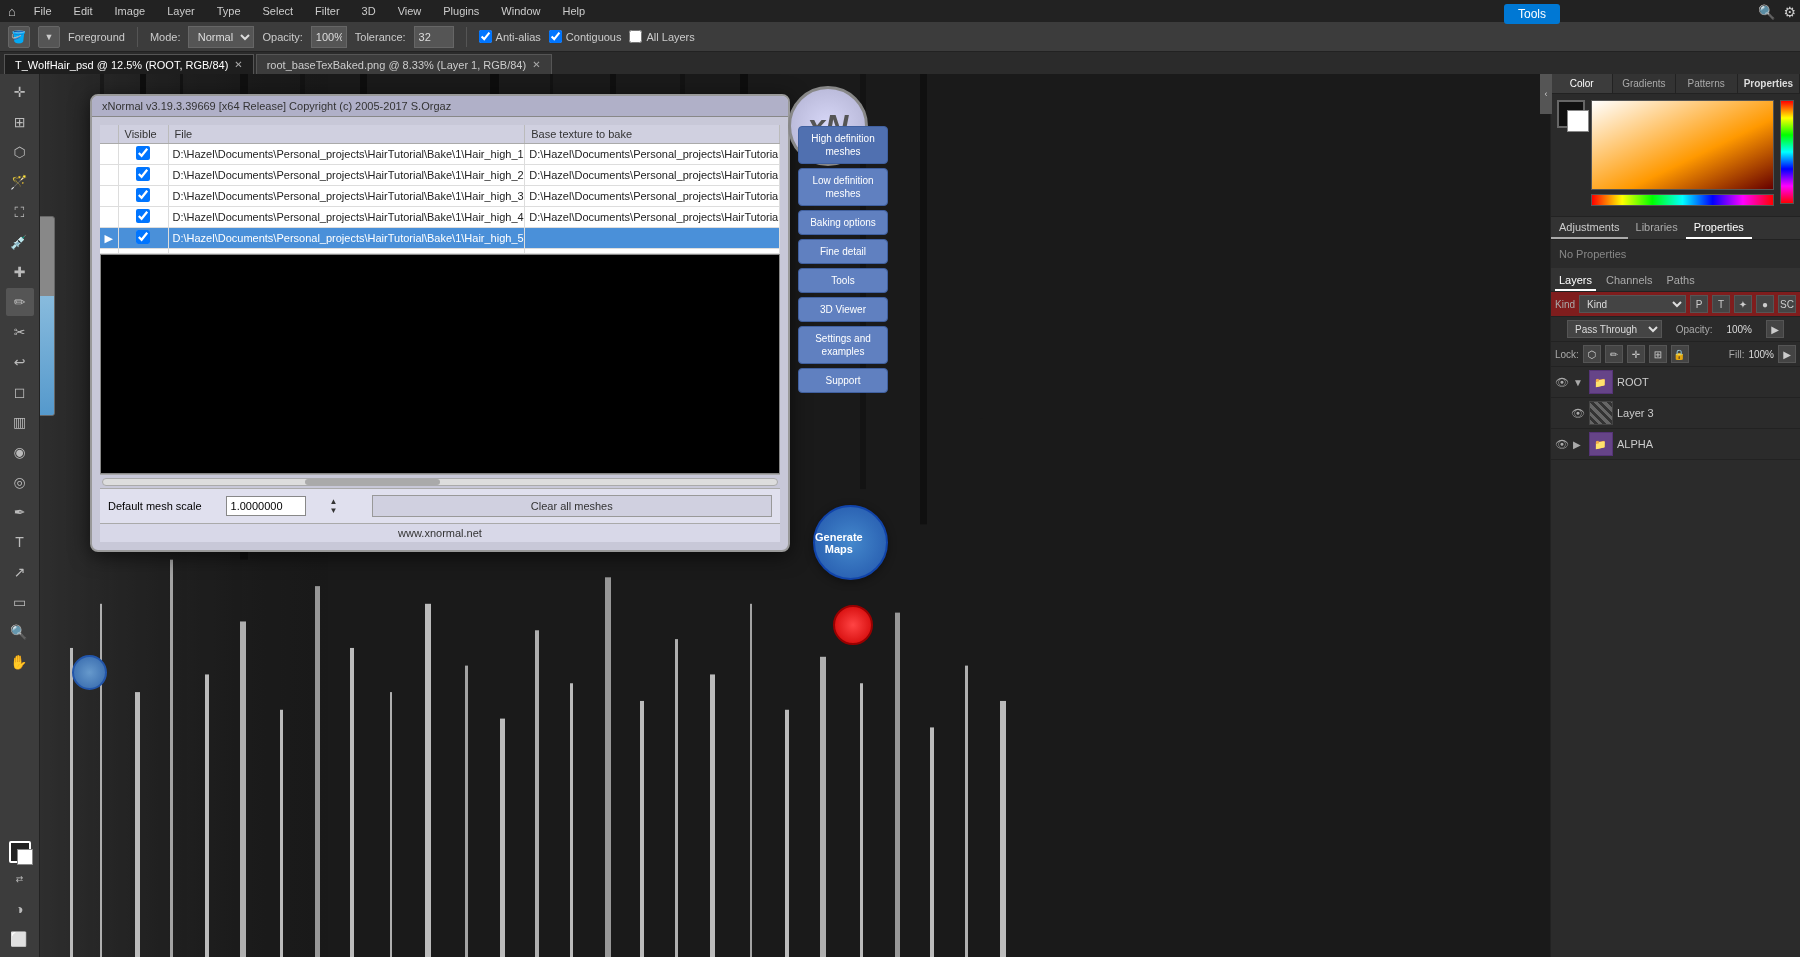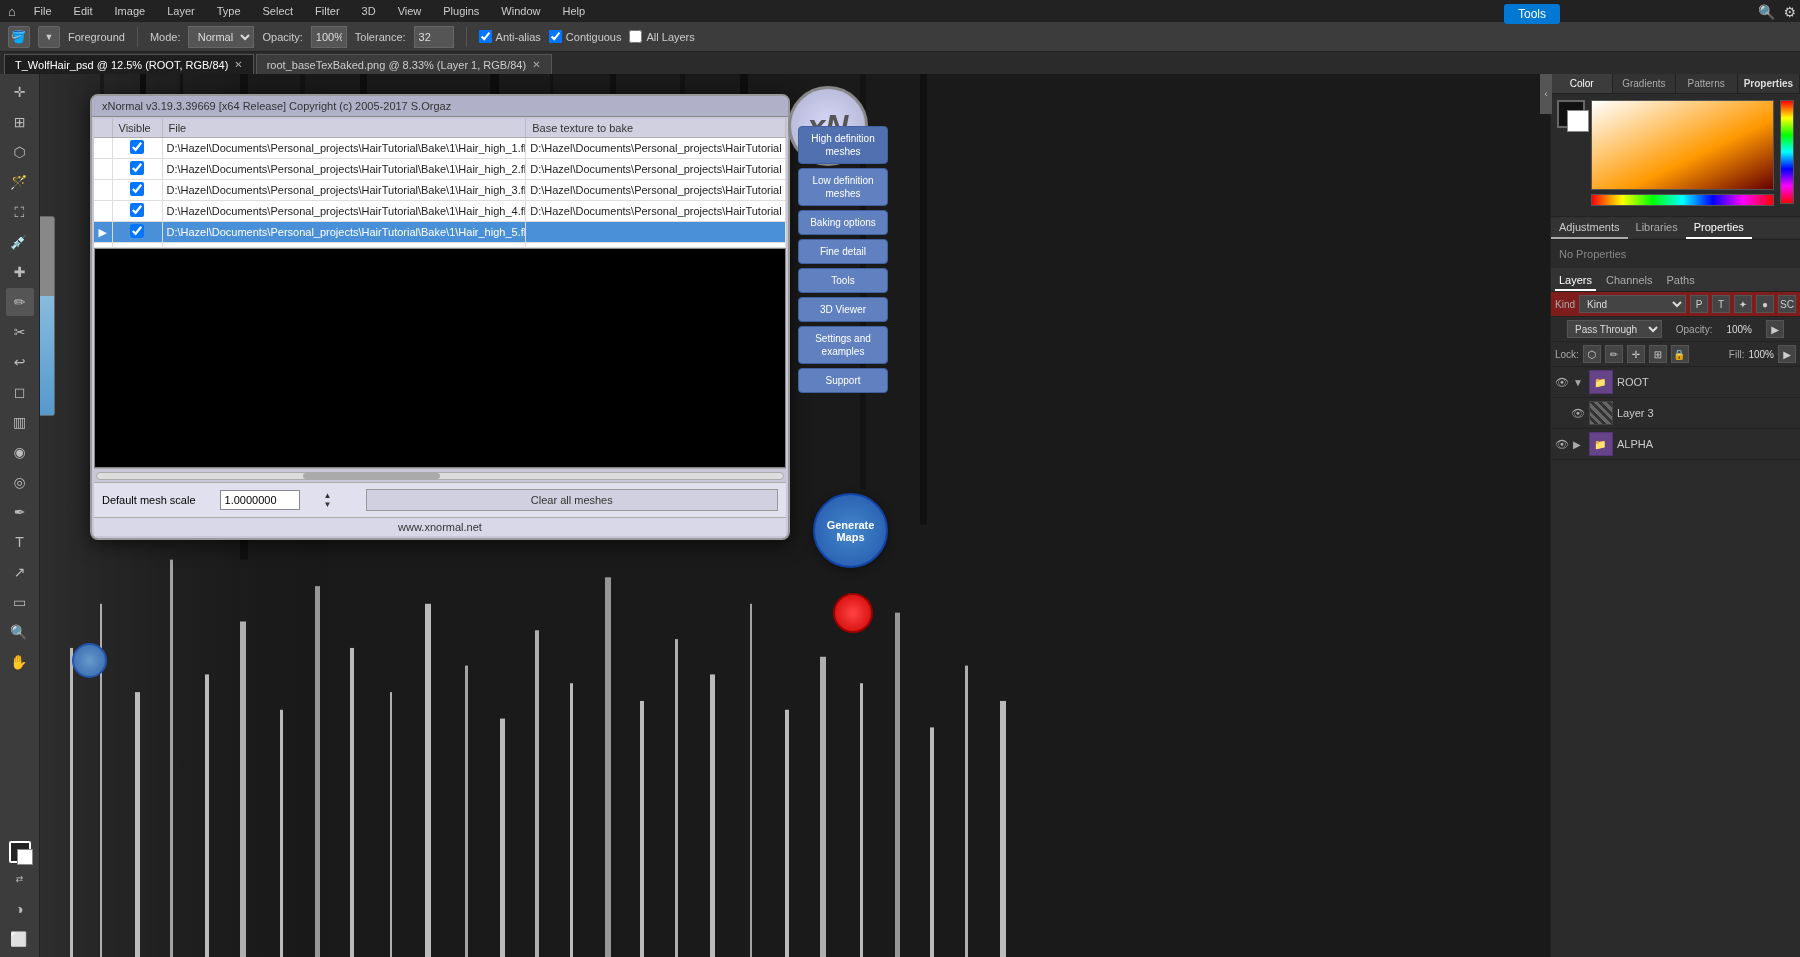--- a/index.html
+++ b/index.html
@@ -141,21 +141,21 @@
     #xnormal-title {
       background: #b0b0c8;
       padding: 4px 10px;
       font-size: 11px;
       color: #333;
       border-radius: 6px 6px 0 0;
       border-bottom: 1px solid #888;
     }
     #xnormal-body {
       background: #e8e8f0;
-      margin: 2px;
+      margin: 8px;
       padding: 0;
     }
     #mesh-table {
       width: 100%;
       border-collapse: collapse;
       background: #fff;
       font-size: 11px;
     }
     #mesh-table thead tr {
       background: #d0d0e0;
@@ -298,21 +298,21 @@
       right: -100px;
       width: 75px;
       height: 75px;
       background: radial-gradient(circle, #4488cc 0%, #2255aa 100%);
       border-radius: 50%;
       color: #fff;
       font-size: 11px;
       font-weight: bold;
       text-align: center;
       display: flex;
-      align-items: center;
+      align-items: flex-start;
       justify-content: center;
       flex-direction: column;
       cursor: pointer;
       border: 2px solid #1144aa;
       box-shadow: 0 2px 8px rgba(0,0,0,0.4);
     }
     #red-circle {
       position: absolute;
       bottom: -95px;
       right: -85px;

